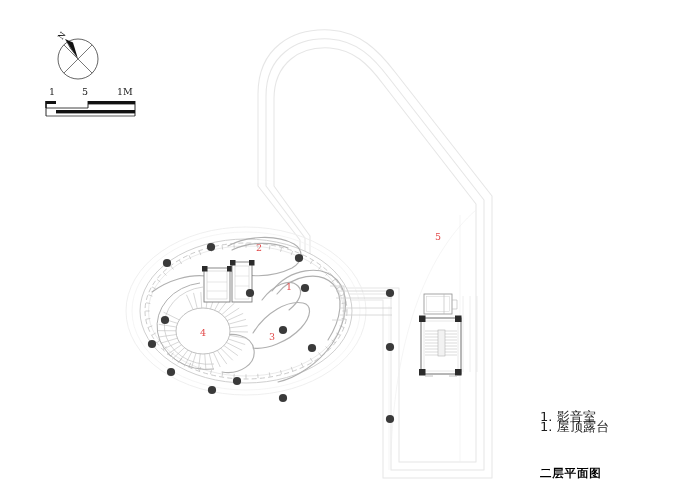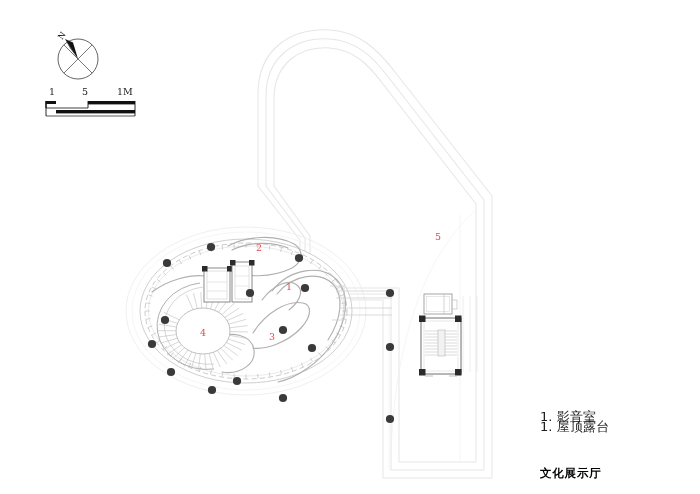--- a/index.html
+++ b/index.html
@@ -415,15 +415,15 @@
   <div class="room-num" style="left:256px; top:243px;">2</div>
   <div class="room-num" style="left:269px; top:332px;">3</div>
   <div class="room-num" style="left:200px; top:328px;">4</div>
   <div class="room-num" style="left:435px; top:232px;">5</div>
 
   <div class="legend">
     <div class="legend-item">1. 影音室</div>
     <div class="legend-item">1. 屋顶露台</div>
   </div>
 
-  <div class="sheet-title">文化展示厅</div>
+  <div class="sheet-title">二层平面图</div>
 
 </div>
 
 </body></html>

